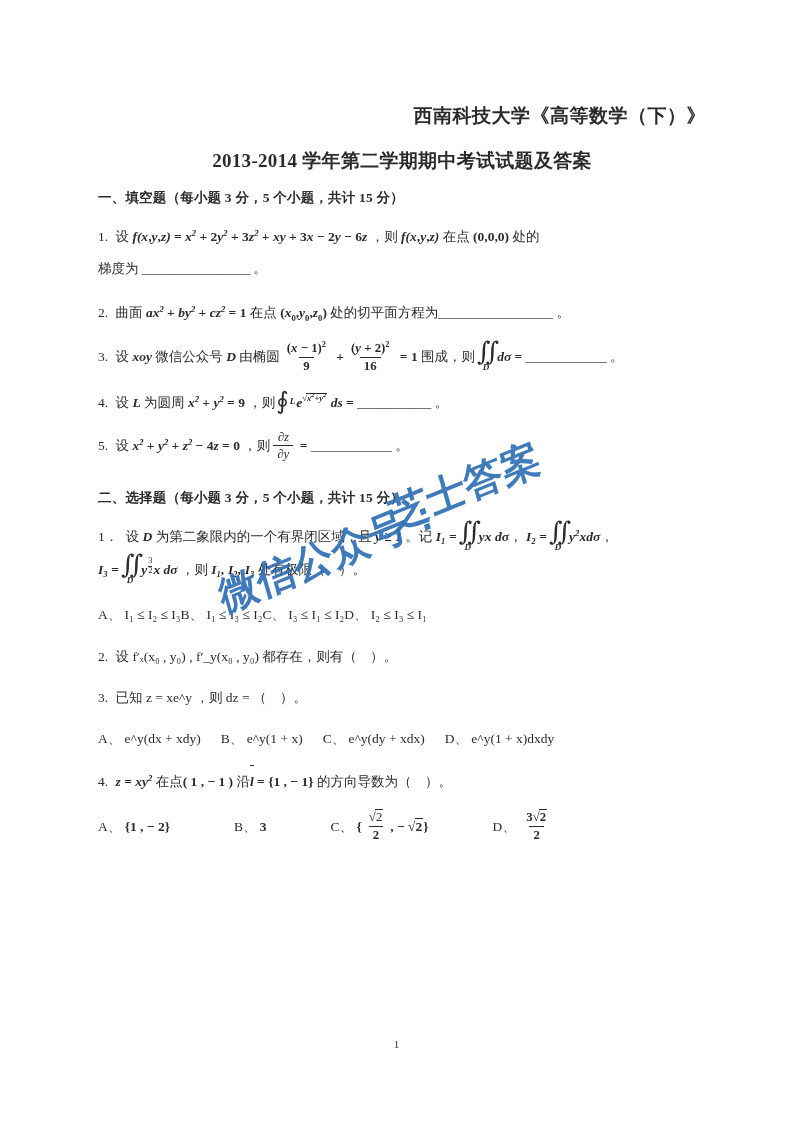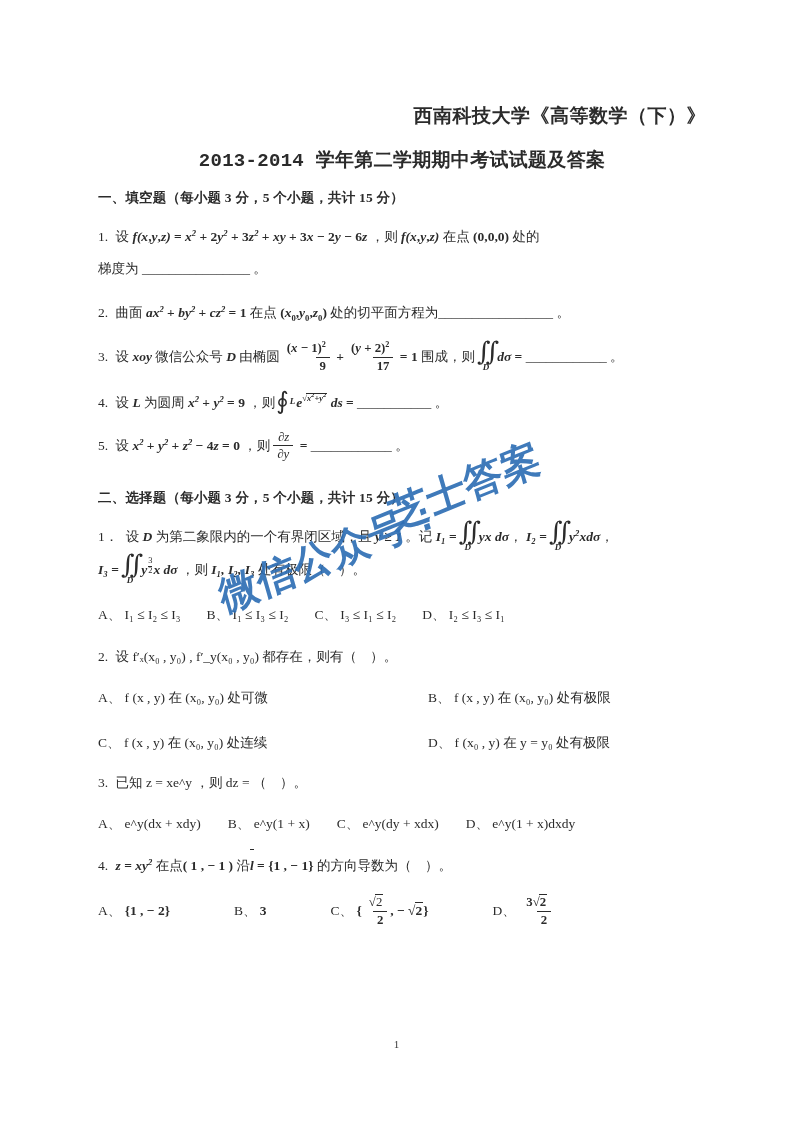--- a/index.html
+++ b/index.html
@@ -36,21 +36,20 @@
     margin: 0 0 20px 0;
     line-height: 1.3;
   }
   .doc-subtitle {
     text-align: center;
     font-size: 19px;
     font-weight: bold;
     letter-spacing: 0.3px;
     margin: 0 0 16px 0;
     line-height: 1.3;
-    font-family: Liberation Mono, monospace;
   }
   .section-head {
     font-size: 13.5px;
     font-weight: bold;
     margin: 0 0 14px 0;
     letter-spacing: 0.2px;
   }
 
   
   .q {
@@ -84,21 +83,21 @@
   .mn { font-weight: bold; }
   .sup { font-size: 0.64em; vertical-align: super; font-style: italic; font-weight: bold; }
   .supn { font-size: 0.64em; vertical-align: super; font-weight: bold; }
   .sub { font-size: 0.64em; vertical-align: sub; font-weight: bold; }
   .blank { letter-spacing: 0px; }
 
   
   .frac {
     display: inline-flex;
     flex-direction: column;
-    align-items: flex-end;
+    align-items: center;
     vertical-align: middle;
     line-height: 1.15;
     margin: 0 3px;
     font-size: 0.95em;
     position: relative;
     top: -1px;
   }
   .frac .num { padding: 0 4px 1px 4px; }
   .frac .den { padding: 1px 4px 0 4px; border-top: 1.4px solid #2b2b2b; }
 
@@ -283,21 +282,21 @@
       <span>设</span>
       <span class="mi">xoy</span>
       <span>微信公众号</span>
       <span class="mi">D</span>
       <span>由椭圆</span><span class="frac">
           <span class="num"><span class="mn">(</span><span class="mi">x</span> <span class="mn">− 1)</span><span class="supn">2</span></span>
           <span class="den mn">9</span>
         </span>
       <span class="mn">+</span><span class="frac">
           <span class="num"><span class="mn">(</span><span class="mi">y</span> <span class="mn">+ 2)</span><span class="supn">2</span></span>
-          <span class="den mn">17</span>
+          <span class="den mn">16</span>
         </span>
       <span class="mn">= 1</span>
       <span>围成，则</span><span class="iint">
           <span class="sym">∬</span>
           <span class="lim">D</span>
         </span><span class="mi">dσ</span>
       <span class="mn">=</span>
       <span class="blank">____________</span>
       <span>。</span>
     </div>
@@ -363,43 +362,37 @@
           <span class="lim">D</span>
         </span><span class="mi">y</span><span class="sfrac">
           <span class="num">3</span>
           <span class="den">2</span>
         </span><span class="mi">x dσ</span>
       <span>，则</span>
       <span class="mi">I₁, I₂, I₃</span>
       <span>处有极限（　）。</span>
     </div>
 
-    <div class="opts" style="gap:26px">
+    <div class="opts" style="">
       <span class="opt">A、 I₁ ≤ I₂ ≤ I₃</span>
       <span class="opt">B、 I₁ ≤ I₃ ≤ I₂</span>
       <span class="opt">C、 I₃ ≤ I₁ ≤ I₂</span>
       <span class="opt">D、 I₂ ≤ I₃ ≤ I₁</span>
     </div>
 
     <div class="q">
       <span class="q-num">2.</span>
       <span>设 f′ₓ(x₀ , y₀) , f′_y(x₀ , y₀) 都存在，则有（　）。</span>
     </div>
-    <div class="opt-grid2">
-      <span class="opt">A、 f (x , y) 在 (x₀, y₀) 处可微</span>
-      <span class="opt">B、 f (x , y) 在 (x₀, y₀) 处有极限</span>
-      <span class="opt">C、 f (x , y) 在 (x₀, y₀) 处连续</span>
-      <span class="opt">D、 f (x₀ , y) 在 y = y₀ 处有极限</span>
-    </div>
 
     <div class="q">
       <span class="q-num">3.</span>
       <span>已知 z = xe^y ，则 dz = （　）。</span>
     </div>
-    <div class="opts" style="gap:27px">
+    <div class="opts" style="gap:20px">
       <span class="opt">A、 e^y(dx + xdy)</span>
       <span class="opt">B、 e^y(1 + x)</span>
       <span class="opt">C、 e^y(dy + xdx)</span>
       <span class="opt">D、 e^y(1 + x)dxdy</span>
     </div>
 
     <div class="q">
       <span class="q-num">4.</span>
       <span class="mi">z</span> <span class="mn">=</span> <span class="mi">xy</span><span class="sup">2</span>
       <span>在点</span><span class="mn">( 1 , − 1 )</span>

